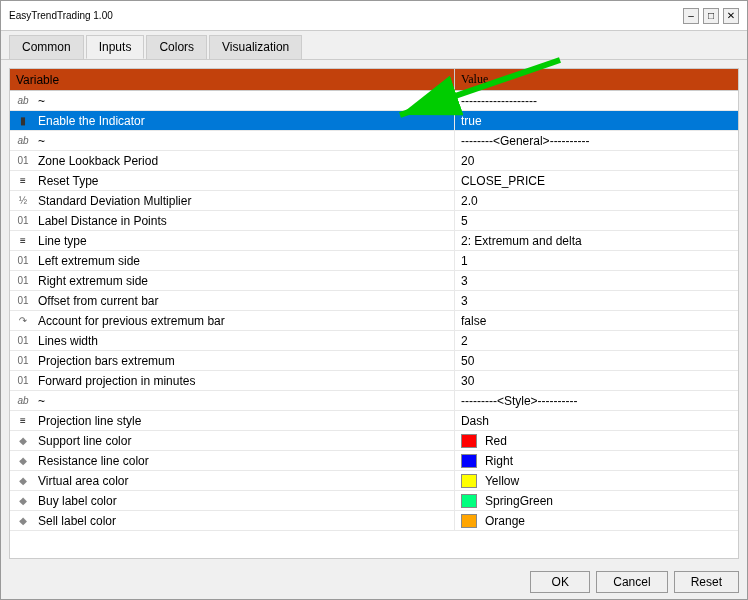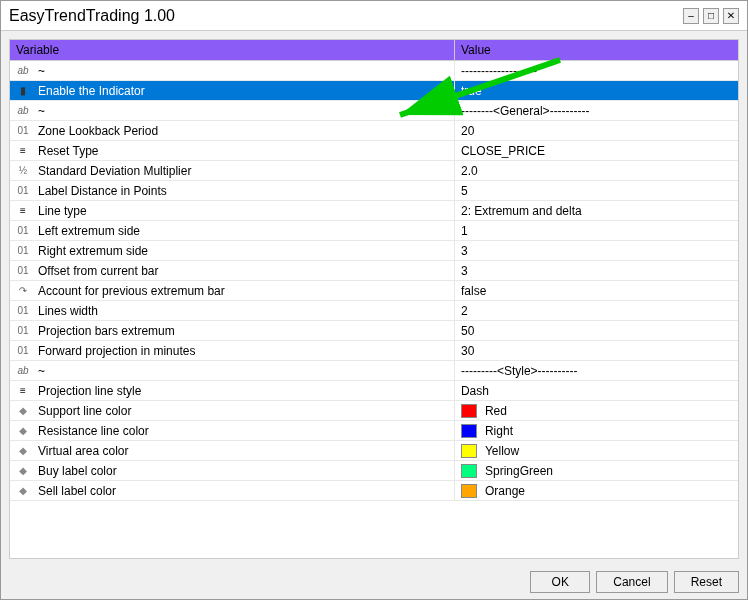--- a/index.html
+++ b/index.html
@@ -24,21 +24,21 @@
     .title-bar {
       background: #fff;
       border-bottom: 1px solid #ccc;
       padding: 6px 8px;
       display: flex;
       align-items: center;
       justify-content: space-between;
       height: 30px;
     }
     .title-bar-title {
-      font-size: 16px;
+      font-size: 10px;
       color: #000;
     }
     .title-bar-controls {
       display: flex;
       gap: 4px;
     }
     .title-btn {
       width: 16px;
       height: 16px;
       border: 1px solid #999;
@@ -82,31 +82,31 @@
       flex: 1;
       border: 1px solid #ccc;
       overflow-y: auto;
       background: #fff;
     }
     table {
       width: 100%;
       border-collapse: collapse;
     }
     table thead tr {
-      background: #8b5cf6;
+      background: #c2410c;
       border-bottom: 1px solid #ccc;
     }
     table thead th {
       text-align: left;
       padding: 3px 6px;
       font-weight: normal;
       font-size: 12px;
       border-right: 1px solid #ccc;
     }
-    table thead th:last-child { border-right: none; }
+    table thead th:last-child { border-right: none; font-family: Liberation Serif, serif; }
     table tbody tr {
       border-bottom: 1px solid #e8e8e8;
     }
     table tbody tr.selected {
       background: #0078d7;
       color: #fff;
     }
     table tbody td {
       padding: 2px 6px;
       font-size: 12px;
@@ -189,20 +189,26 @@
 
     <div class="title-bar">
       <span class="title-bar-title">EasyTrendTrading 1.00</span>
       <div class="title-bar-controls">
         <div class="title-btn">–</div>
         <div class="title-btn">□</div>
         <div class="title-btn">✕</div>
       </div>
     </div>
 
+    <div class="tabs-bar">
+      <div class="tab">Common</div>
+      <div class="tab active">Inputs</div>
+      <div class="tab">Colors</div>
+      <div class="tab">Visualization</div>
+    </div>
 
     <div class="content">
       <div class="main-area">
         <div class="table-area">
           <div class="table-container">
             <table>
               <thead>
                 <tr>
                   <th>Variable</th>
                   <th>Value</th>

